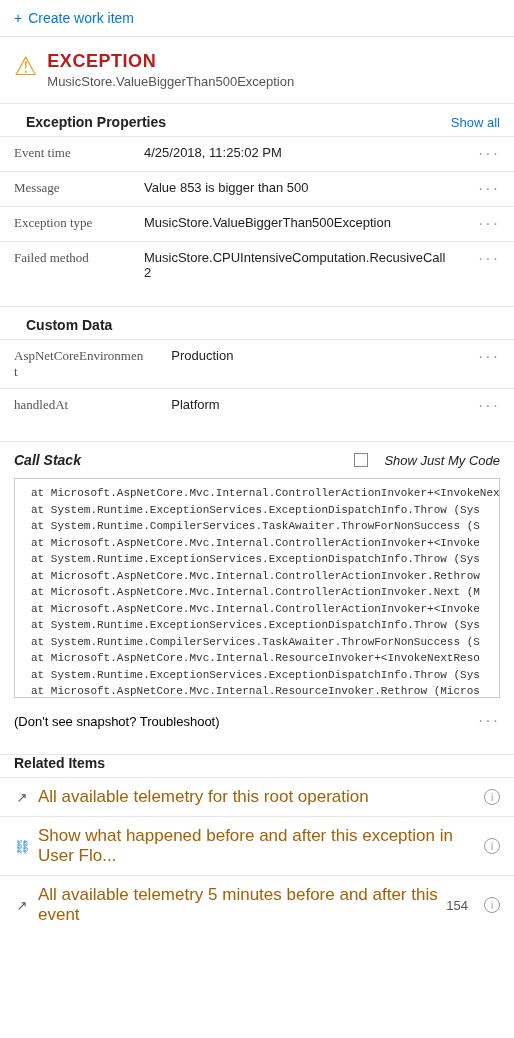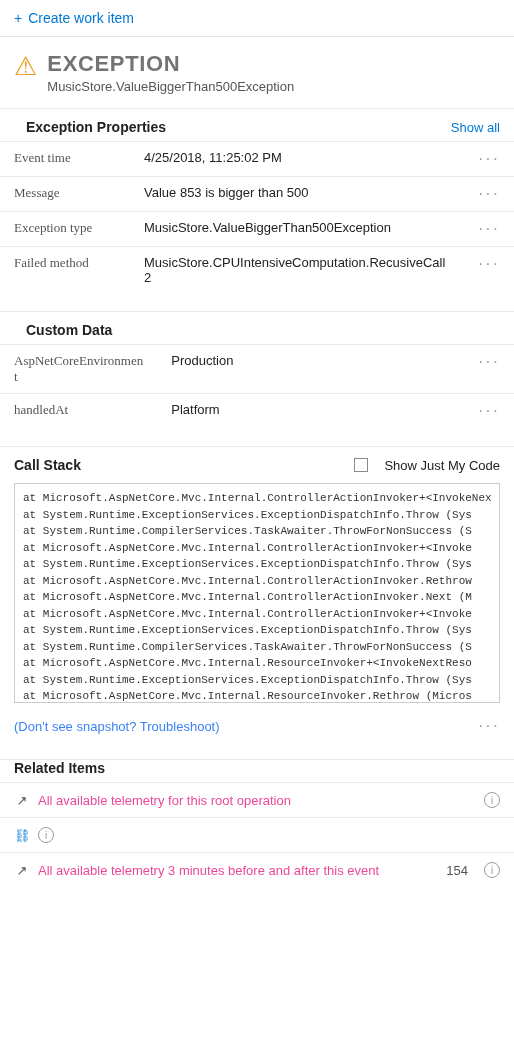--- a/index.html
+++ b/index.html
@@ -35,23 +35,23 @@
       gap: 10px;
       padding: 14px 14px 10px 14px;
     }
     .warning-icon {
       font-size: 26px;
       line-height: 1;
       margin-top: 2px;
       flex-shrink: 0;
     }
     .exception-title {
-      font-size: 22px;
+      font-size: 18px;
       font-weight: 700;
-      color: #737373;
+      color: #b91c1c;
       letter-spacing: 0.03em;
     }
     .exception-subtitle {
       font-size: 13px;
       color: #555;
       margin-top: 2px;
     }
     .section-header {
       display: flex;
       justify-content: space-between;
@@ -106,20 +106,21 @@
     .divider {
       height: 14px;
     }
     .call-stack-header {
       display: flex;
       justify-content: space-between;
       align-items: center;
       padding: 10px 14px 6px 14px;
       border-top: 1px solid #e8e8e8;
       margin-top: 4px;
+      font-style: italic;
     }
     .checkbox-label {
       display: flex;
       align-items: center;
       gap: 16px;
       font-size: 13px;
       color: #222;
       cursor: pointer;
     }
     .checkbox-box {
@@ -132,35 +133,35 @@
     }
     .call-stack-box {
       margin: 4px 14px 8px 14px;
       border: 1px solid #ccc;
       background: #fff;
       font-family: 'Consolas', 'Courier New', monospace;
       font-size: 11px;
       color: #333;
       overflow: auto;
       height: 220px;
-      padding: 6px 8px;
+      padding: 6px 16px;
       white-space: nowrap;
     }
     .call-stack-line {
       display: block;
       line-height: 1.5;
     }
     .troubleshoot-row {
       display: flex;
       align-items: center;
       justify-content: space-between;
       padding: 6px 14px 10px 14px;
     }
     .troubleshoot-link {
-      color: #3b82f6;
+      color: #000000;
       font-size: 13px;
       cursor: pointer;
       text-decoration: none;
     }
     .dots {
       color: #999;
       font-size: 16px;
       letter-spacing: 2px;
       cursor: pointer;
     }
@@ -181,22 +182,22 @@
     }
     .related-item-icon {
       font-size: 13px;
       color: #555;
       flex-shrink: 0;
       width: 16px;
       text-align: center;
     }
     .related-item-text {
       flex: 1;
-      font-size: 13px;
-      color: #ec4899;
+      font-size: 17px;
+      color: #a16207;
     }
     .related-item-count {
       font-size: 13px;
       color: #555;
       margin-right: 8px;
     }
     .info-icon {
       width: 16px;
       height: 16px;
       border-radius: 50%;
@@ -311,22 +312,23 @@
 <div class="related-section-title">Related Items</div>
 <div id="related-items-container">
     <div class="related-item">
     <span class="related-item-icon" style="color:#555">↗</span>
     <span class="related-item-text">All available telemetry for this root operation</span>
 
     <span class="info-icon">i</span>
   </div>
     <div class="related-item">
     <span class="related-item-icon" style="color:#0078d4">⛓</span>
+    <span class="related-item-text">Show what happened before and after this exception in User Flo...</span>
 
     <span class="info-icon">i</span>
   </div>
     <div class="related-item">
     <span class="related-item-icon" style="color:#555">↗</span>
-    <span class="related-item-text">All available telemetry 3 minutes before and after this event</span>
+    <span class="related-item-text">All available telemetry 5 minutes before and after this event</span>
     <span class="related-item-count">154</span>
     <span class="info-icon">i</span>
   </div>
   </div>
 
 </body></html>

